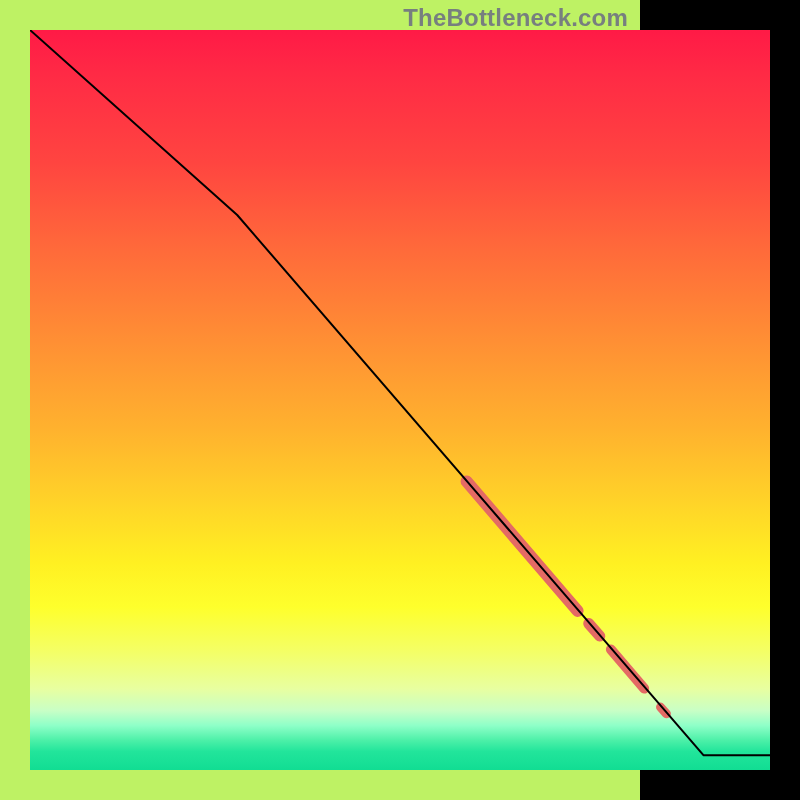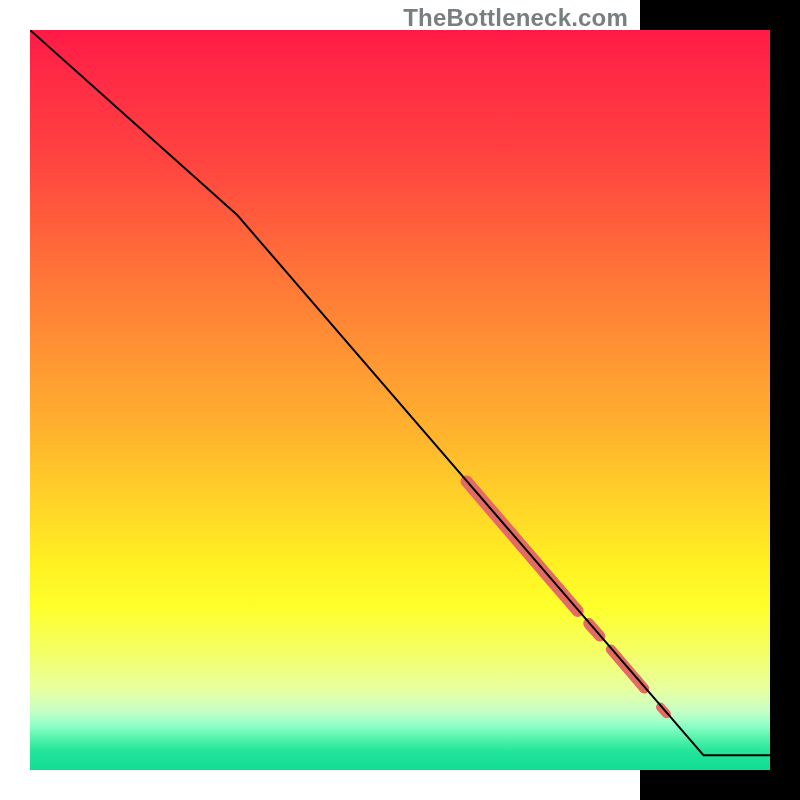--- a/index.html
+++ b/index.html
@@ -8,21 +8,21 @@
     width: 800px;
     height: 800px;
     background: #000;
     overflow: hidden;
     font-family: Arial, Helvetica, sans-serif;
   }
   .stage {
     position: relative;
     width: 640px;
     height: 800px;
-    background: #ffffff;
+    background: #bef264;
     text-align: right;
   }
   .plot {
     position: absolute;
     left: 30px;
     top: 30px;
     width: 740px;
     height: 740px;
     overflow: hidden;
   }

